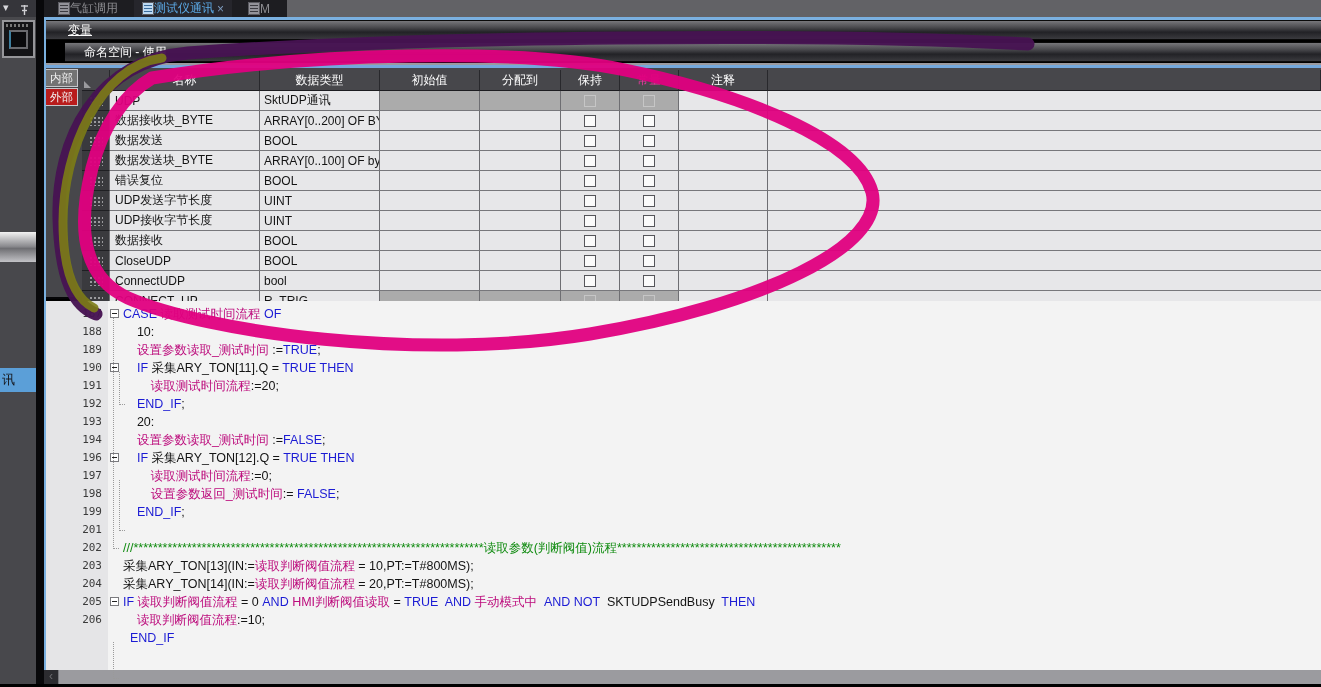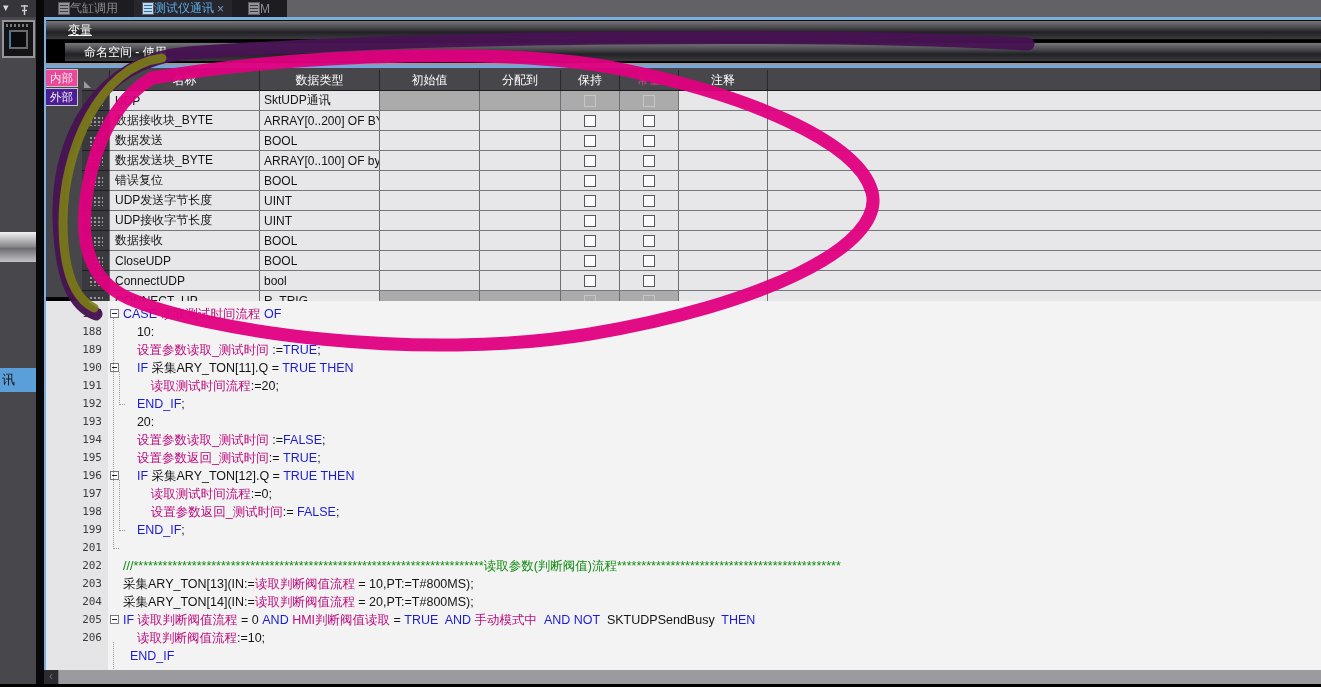--- a/index.html
+++ b/index.html
@@ -44,23 +44,23 @@
      background:linear-gradient(#77777b,#4b4b4f 35%,#222226 62%,#3a3a3e);
      color:#fff;font-size:12px;line-height:19px;box-sizing:border-box;}
   .hbar.vars{top:20px;padding-left:24px;text-decoration:underline;}
   .hbar.ns{top:42px;padding-left:19px;margin-left:21px;}
   .sep-gray{position:absolute;left:44px;top:63px;width:1277px;height:2px;background:#9a9a9e;}
   .sep-blue{position:absolute;left:44px;top:65px;width:1277px;height:3px;background:#74a8dc;}
 
   
   .table-panel{position:absolute;left:46px;top:68px;width:1275px;height:231px;background:#47474b;border-bottom:2px solid #050507;box-sizing:border-box;}
   .side-tabs{position:absolute;left:45px;top:69px;z-index:4;}
-  .side-tab{width:33px;height:18px;margin-bottom:1px;background:#4c1d95;border:1px solid #c6c6ca;
+  .side-tab{width:33px;height:18px;margin-bottom:1px;background:#b91c1c;border:1px solid #c6c6ca;
      color:#f2f2f2;font-size:11.5px;line-height:17px;text-align:center;box-sizing:border-box;}
-  .side-tab.sel{background:#ec4899;}
+  .side-tab.sel{background:#737373;}
 
   .vtable{position:absolute;left:82px;top:70px;width:1239px;}
   .vrow{display:flex;height:20px;}
   .vrow.header{height:21px;}
   .cell{box-sizing:border-box;border-right:1px solid #6e6e72;border-bottom:1px solid #77777b;
         font-size:12px;color:#141414;background:#e7e7e9;overflow:hidden;white-space:nowrap;
         display:flex;align-items:center;}
   .header .cell{background:#47474b;color:#fff;border-right:1px solid #28282c;border-bottom:1px solid #1c1c20;justify-content:center;}
   .header .cell.hl{color:#e8389f;}
   .c0{width:28px;justify-content:center;background:#3a3a3e;position:relative;}
@@ -414,25 +414,20 @@
           <span class="lno">193</span>
           <span class="fold"></span>
           <span class="ctext"><span class="pl">    20:</span></span>
         </div>
         <div class="cline">
           <span class="lno">194</span>
           <span class="fold"></span>
           <span class="ctext"><span class="pl">    </span><span class="var">设置参数读取_测试时间</span><span class="pl"> :=</span><span class="kw">FALSE</span><span class="pl">;</span></span>
         </div>
         <div class="cline">
-          <span class="lno">195</span>
-          <span class="fold"></span>
-          <span class="ctext"><span class="pl">    </span><span class="var">设置参数返回_测试时间</span><span class="pl">:= </span><span class="kw">TRUE</span><span class="pl">;</span></span>
-        </div>
-        <div class="cline">
           <span class="lno">196</span>
           <span class="fold">
             <span class="foldbox"></span>
           </span>
           <span class="ctext"><span class="pl">    </span><span class="kw">IF</span><span class="pl"> 采集ARY_TON[12].Q = </span><span class="kw">TRUE THEN</span></span>
         </div>
         <div class="cline">
           <span class="lno">197</span>
           <span class="fold"></span>
           <span class="ctext"><span class="pl">        </span><span class="var">读取测试时间流程</span><span class="pl">:=0;</span></span>

